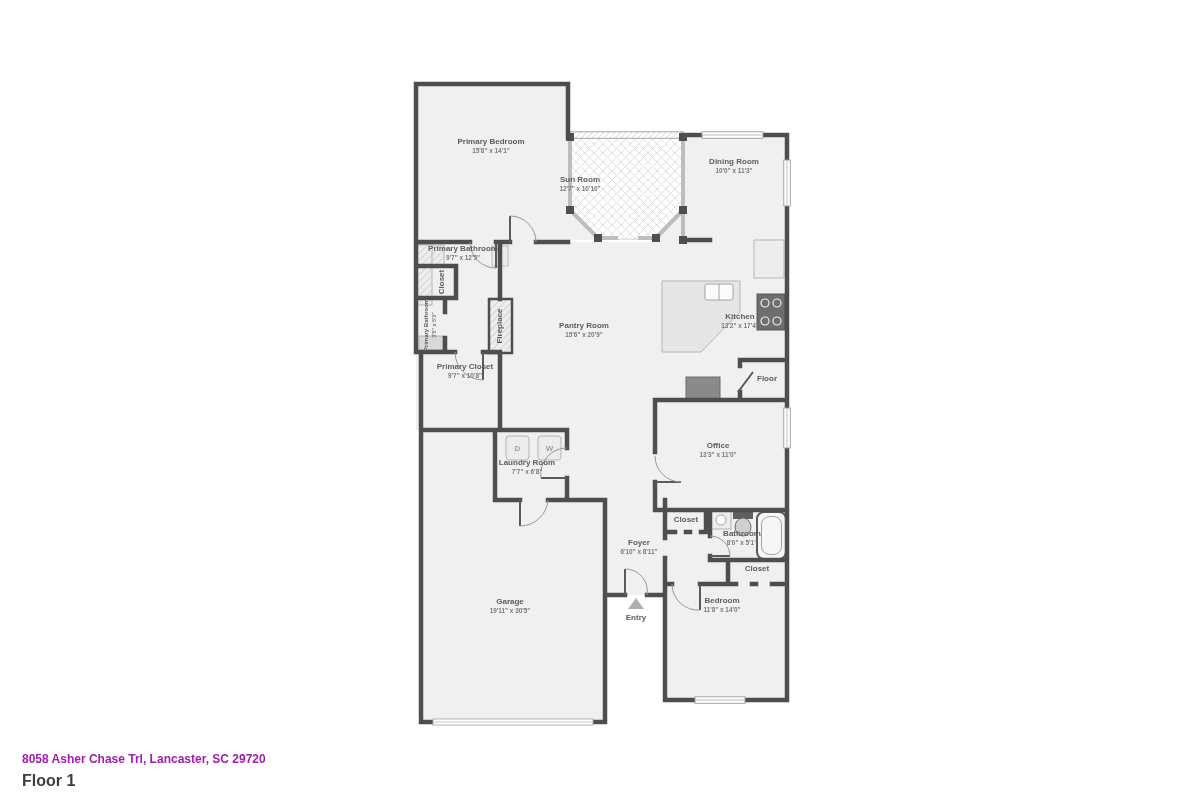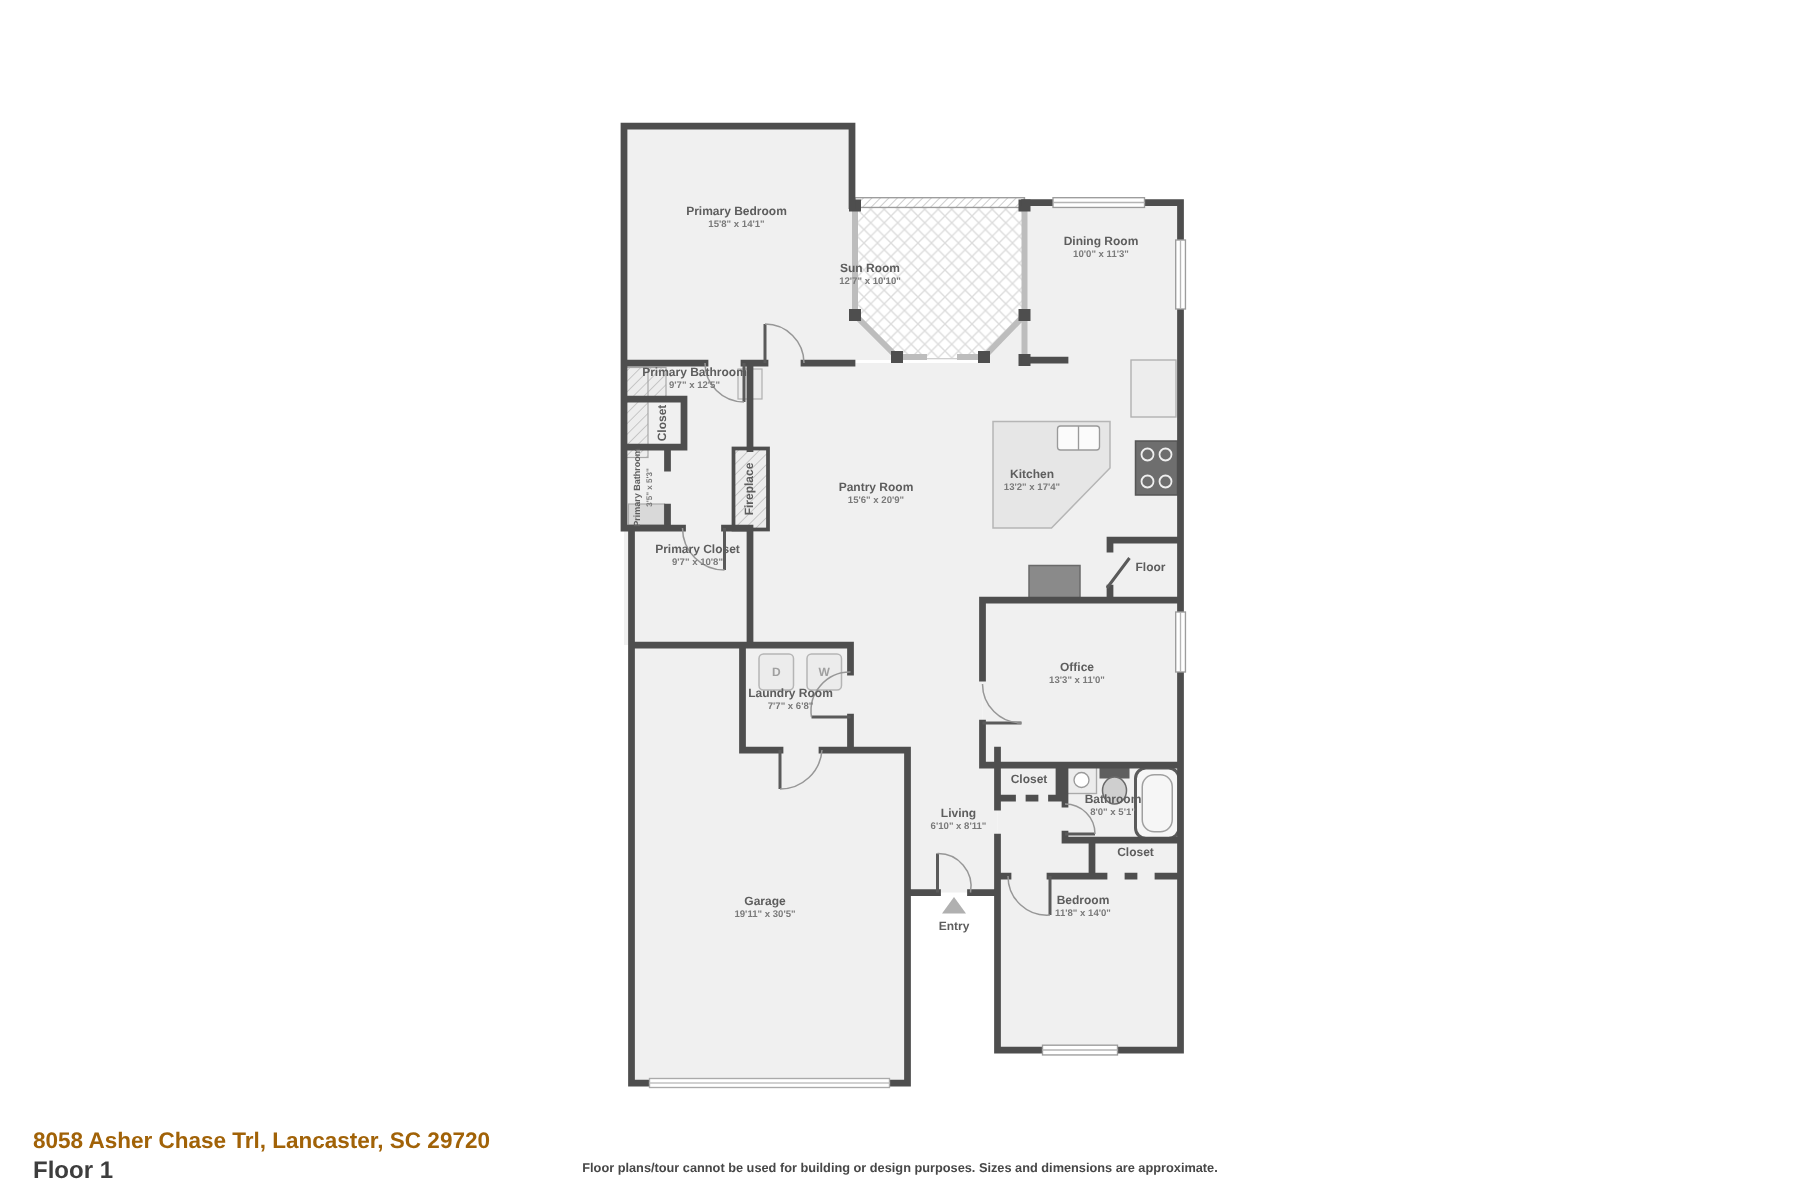--- a/index.html
+++ b/index.html
@@ -7,21 +7,21 @@
          font-family:"Liberation Sans",sans-serif;}
   #plan-svg{position:absolute;left:0;top:0;}
   .rlabel{position:absolute;transform:translate(-50%,-50%);text-align:center;
           color:#5d5d5d;font-size:8px;font-weight:700;line-height:1.3;white-space:nowrap;}
   .rlabel .dims{font-size:6.4px;font-weight:600;color:#7a7a7a;}
   .rlabel.vert{transform:translate(-50%,-50%) rotate(-90deg);}
   .rlabel.tiny{font-size:6px;}
   .rlabel.tiny .dims{font-size:5.4px;}
   .appl{position:absolute;transform:translate(-50%,-50%);color:#a0a0a0;
         font-size:8px;font-weight:700;}
-  .footer-address{position:absolute;left:22px;top:752px;font-size:15px;font-weight:700;color:#a16207;}
+  .footer-address{position:absolute;left:22px;top:752px;font-size:12px;font-weight:700;color:#a21caf;}
   .footer-floor{position:absolute;left:22px;top:772px;font-size:16px;font-weight:700;color:#3d3d3d;}
   .footer-disclaimer{position:absolute;left:50%;top:773px;transform:translateX(-50%);
         font-size:8.5px;font-weight:700;color:#474747;}
 </style>
 </head>
 <body>
 
 <div id="stage">
 
   <svg id="plan-svg" width="1200" height="800" viewBox="0 0 1200 800">
@@ -197,21 +197,21 @@
     <div>Primary Bathroom</div>
       <div class="dims">3'5" x 5'3"</div>
   </div>
   <div class="rlabel vert" style="left:500px;top:326px">
     <div>Fireplace</div>
   </div>
   <div class="rlabel" style="left:584px;top:330px">
     <div>Pantry Room</div>
       <div class="dims">15'6" x 20'9"</div>
   </div>
-  <div class="rlabel" style="left:688px;top:321px">
+  <div class="rlabel" style="left:740px;top:321px">
     <div>Kitchen</div>
       <div class="dims">13'2" x 17'4"</div>
   </div>
   <div class="rlabel" style="left:767px;top:379px">
     <div>Floor</div>
   </div>
   <div class="rlabel" style="left:465px;top:371px">
     <div>Primary Closet</div>
       <div class="dims">9'7" x 10'8"</div>
   </div>
@@ -224,21 +224,21 @@
       <div class="dims">13'3" x 11'0"</div>
   </div>
   <div class="rlabel" style="left:686px;top:520px">
     <div>Closet</div>
   </div>
   <div class="rlabel" style="left:742px;top:538px">
     <div>Bathroom</div>
       <div class="dims">8'0" x 5'1"</div>
   </div>
   <div class="rlabel" style="left:639px;top:547px">
-    <div>Living</div>
+    <div>Foyer</div>
       <div class="dims">6'10" x 8'11"</div>
   </div>
   <div class="rlabel" style="left:757px;top:569px">
     <div>Closet</div>
   </div>
   <div class="rlabel" style="left:510px;top:606px">
     <div>Garage</div>
       <div class="dims">19'11" x 30'5"</div>
   </div>
   <div class="rlabel" style="left:636px;top:618px">
@@ -247,14 +247,13 @@
   <div class="rlabel" style="left:722px;top:605px">
     <div>Bedroom</div>
       <div class="dims">11'8" x 14'0"</div>
   </div>
 
   <div class="appl" style="left:517.5px;top:448px">D</div>
   <div class="appl" style="left:549.5px;top:448px">W</div>
 
   <div class="footer-address">8058 Asher Chase Trl, Lancaster, SC 29720</div>
   <div class="footer-floor">Floor 1</div>
-  <div class="footer-disclaimer">Floor plans/tour cannot be used for building or design purposes. Sizes and dimensions are approximate.</div>
 </div>
 
 </body></html>

